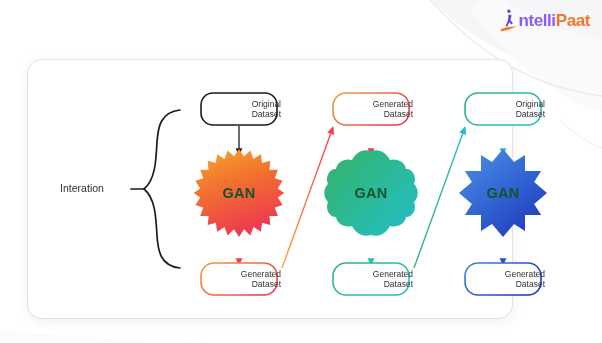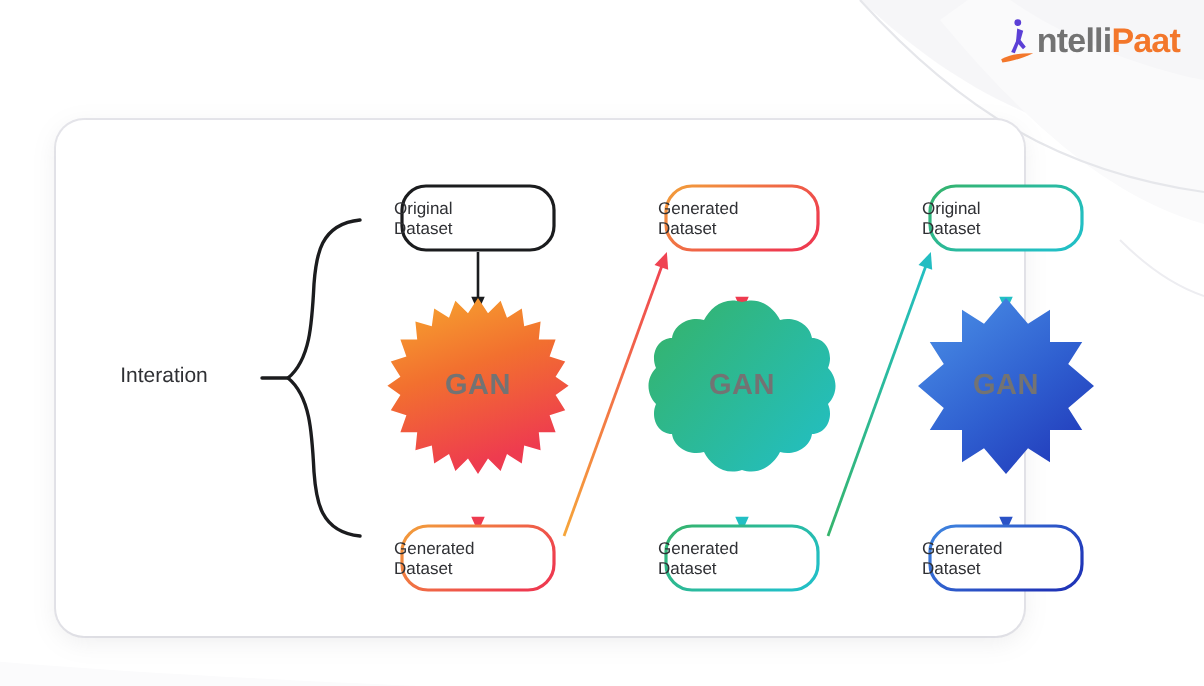--- a/index.html
+++ b/index.html
@@ -18,51 +18,51 @@
   #logo {
     position:absolute; top:9px; right:12px;
     display:flex; align-items:center; gap:1px;
     z-index:5;
   }
   #logo .mark { width:17px; height:24px; }
   #logo .wordmark {
     font-size:17px; font-weight:bold; letter-spacing:-0.4px;
     line-height:24px;
   }
-  #logo .wm-a { color:#737373; }
+  #logo .wm-a { color:#8b5cf6; }
   #logo .wm-b { color:#f3772b;text-align:center; }
 
   
   #card {
     position:absolute;
     left:28px; top:60px; width:484px; height:258px;
     background:#ffffff;
     border-radius:14px;
     box-shadow:0 3px 12px rgba(120,120,130,.13), 0 0 0 1px rgba(230,230,235,.9);
     z-index:2;
   }
 
   
   #diagram { position:absolute; left:0; top:0; width:602px; height:343px; z-index:3; pointer-events:none; }
 
   
   .node {
     position:absolute; z-index:4;
     display:flex; flex-direction:column;
-    align-items:flex-start; justify-content:center;
+    align-items:flex-end; justify-content:center;
     width:84px; height:34px;
     font-size:8.5px; line-height:10.5px;
     color:#2f3034; text-align:center;
   }
   .node span { display:block; }
 
   .gan-label {
     position:absolute; z-index:4;
     width:90px; text-align:center;
-    font-size:14.5px; font-weight:bold; color:#737373;
+    font-size:14.5px; font-weight:bold; color:#14532d;
     letter-spacing:.3px;
   }
 
   #iteration-label {
     position:absolute; z-index:4;
     left:36px; top:182px; width:92px;
     text-align:center; font-size:10.5px; color:#2f3034;
   }
 </style>
 </head>

